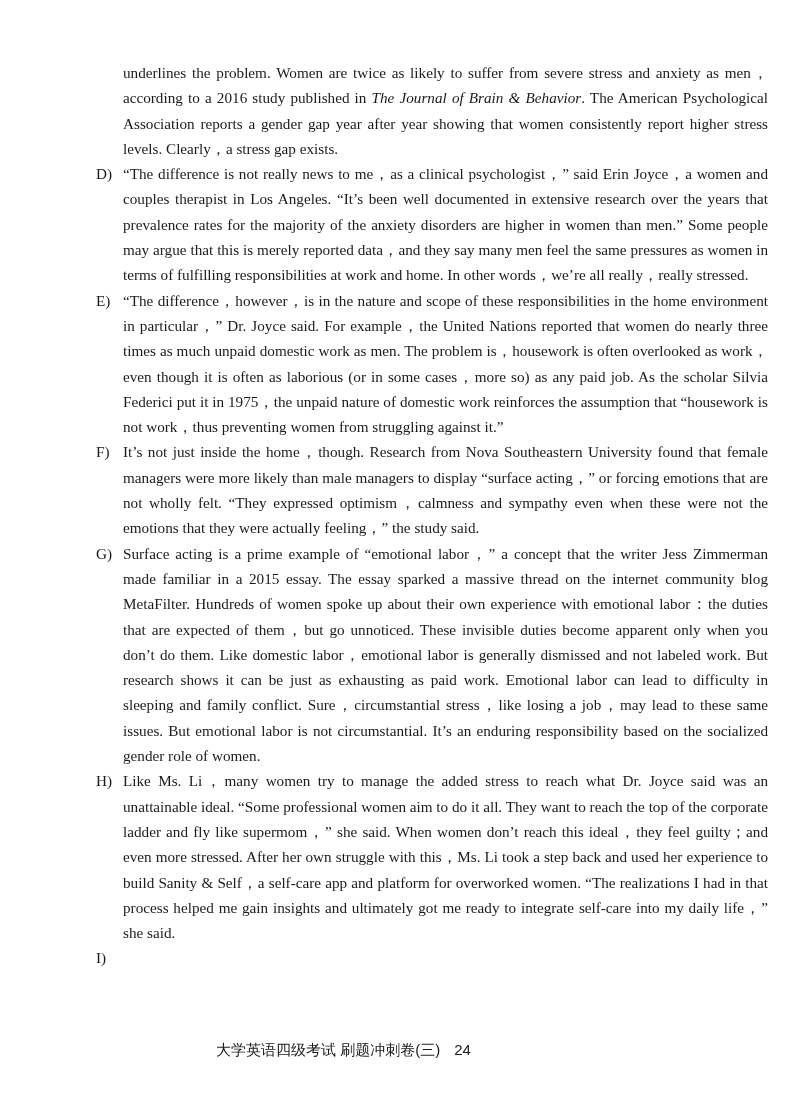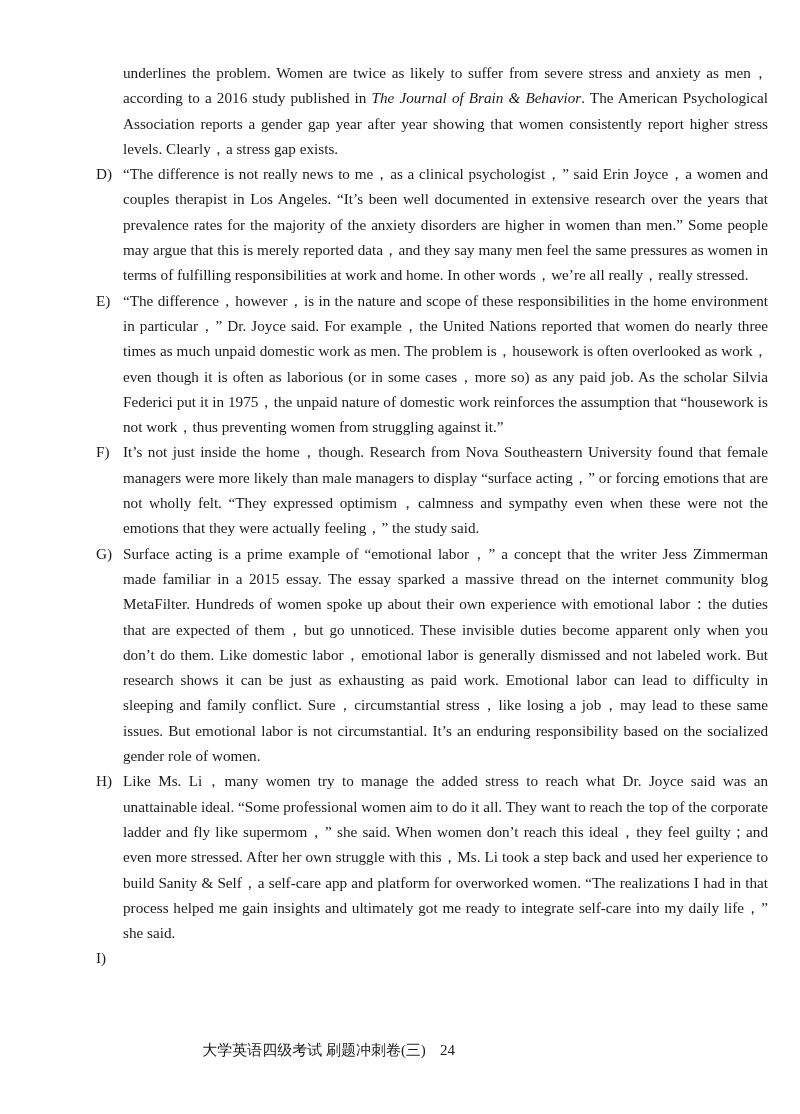--- a/index.html
+++ b/index.html
@@ -23,22 +23,23 @@
   .para.hanging .label {
     position: absolute;
     left: -27px;
     top: 0;
   }
   .footer {
     position: absolute;
     left: 0; width: 657px; top: 1041px;
     text-align: center;
     font-size: 15px;
-    font-family: Liberation Serif, serif;
+    font-family: Liberation Sans, sans-serif;
     color: #1a1a1a;
+    padding-left: 15px;
   }
   .footer .page-num { margin-left: 14px; }
   i { font-style: italic; }
 </style>
 </head>
 <body>
 
 <div class="page">
 
   <div class="para">

